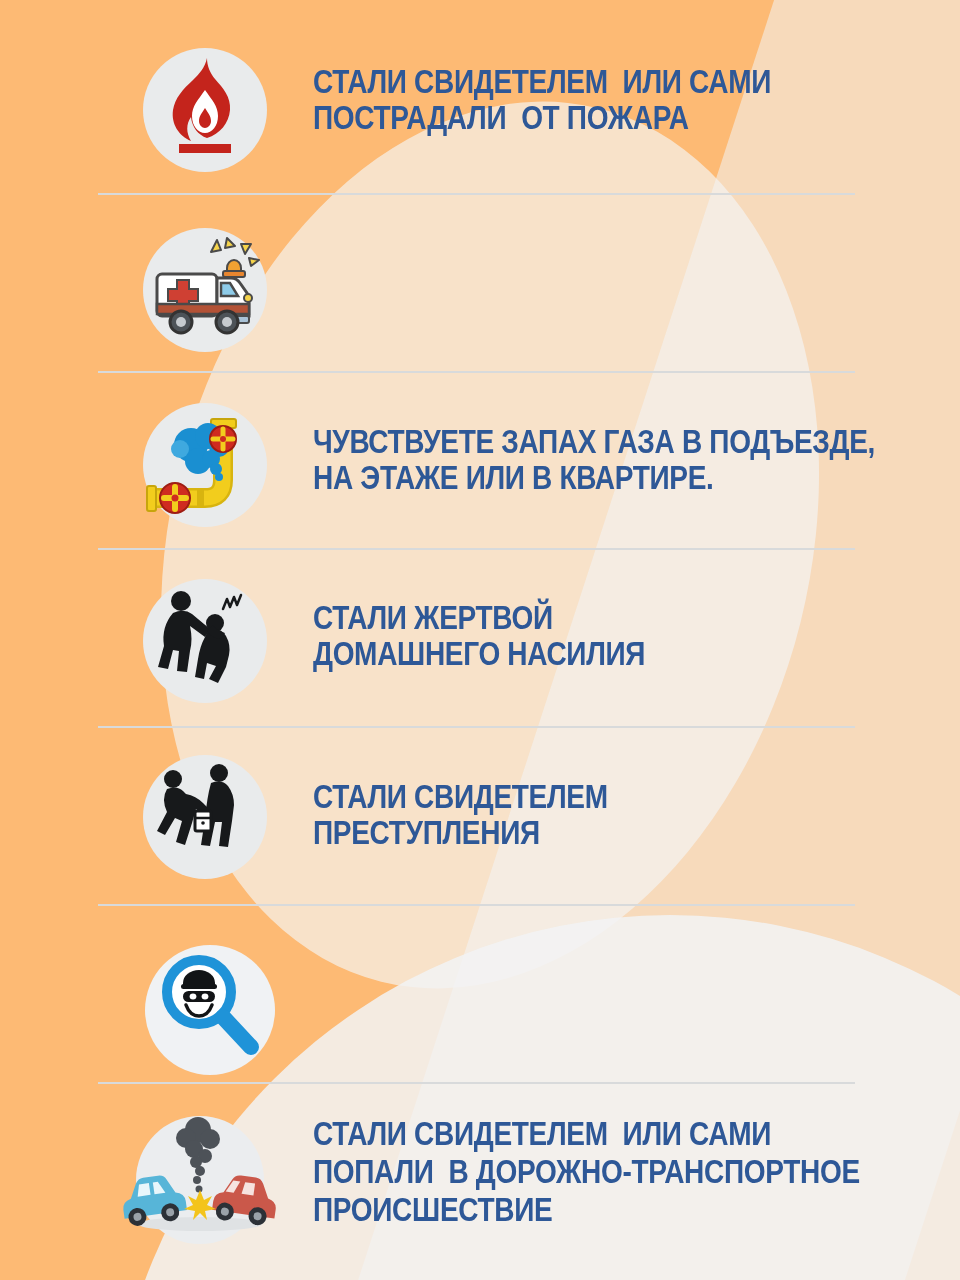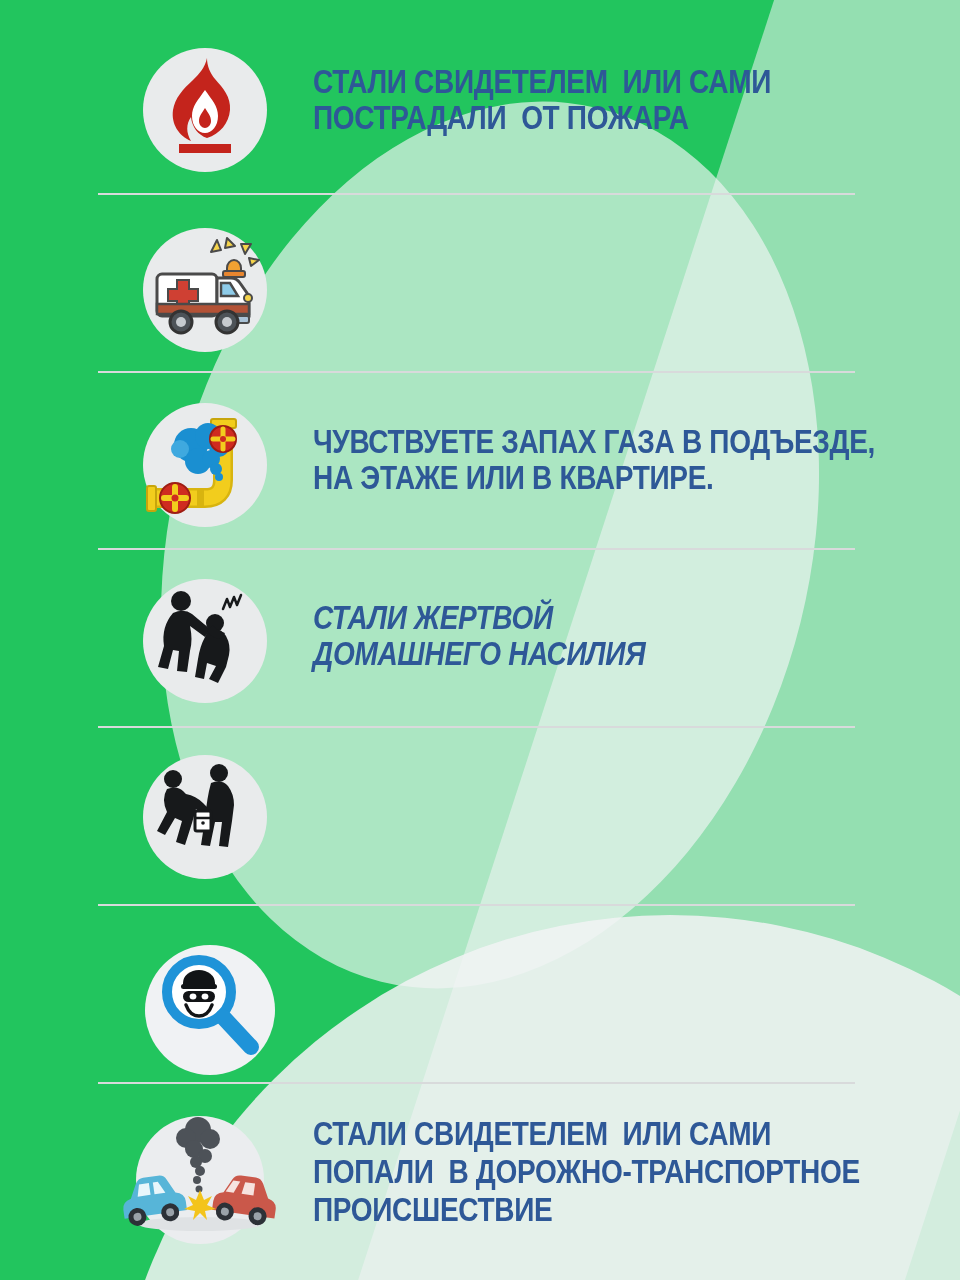--- a/index.html
+++ b/index.html
@@ -1,16 +1,16 @@
 <!DOCTYPE html>
 <html><head>
 <meta charset="utf-8">
 <style>
   html,body{margin:0;padding:0;background:#ffffff;}
-  .page{position:relative;width:960px;height:1280px;background:#22c55e;overflow:hidden;
+  .page{position:relative;width:960px;height:1280px;background:#fdba74;overflow:hidden;
         font-family:"Liberation Sans",sans-serif;}
   
   .bg-egg{position:absolute;left:170px;top:95px;width:640px;height:900px;border-radius:50%;
           background:#f6f7f8;transform:rotate(14deg);opacity:.65;}
   .bg-band{position:absolute;left:560px;top:-100px;width:520px;height:1600px;
            background:#f3f4f5;transform:rotate(18deg);opacity:.55;}
   .bg-dome{position:absolute;left:110px;top:915px;width:1120px;height:1120px;border-radius:50%;
            background:#f2f3f4;opacity:.85;}
   .divider{position:absolute;left:98px;width:757px;height:2px;background:#d8dadb;}
   .icon-circle{position:absolute;width:124px;height:124px;border-radius:50%;background:#e9ebec;}
@@ -106,36 +106,40 @@
   <div class="icon-circle" style="left:143px;top:579px;">
     <svg width="124" height="124" viewBox="0 0 124 124" fill="#17191b">
       <circle cx="38" cy="22" r="10"></circle>
       <path d="M30 34 q11 -5 19 1 l18 15 -5 8 -15 -11 q3 14 0 25 l-3 21 -10 -1 2 -20 -6 -1 -5 19 -10 -2 6 -21 q-3 -19 9 -33 z"></path>
       <circle cx="72" cy="44" r="9"></circle>
       <path d="M66 50 q12 -2 17 7 q5 9 3 19 l-3 12 -8 16 -9 -4 7 -13 -9 -3 -3 16 -9 -2 3 -18 q2 -13 7 -22 q2 -5 4 -8 z"></path>
       <path d="M64 52 q6 8 14 8 l4 -6 q-8 -2 -12 -8 z"></path>
       <path d="M80 30 l4 -10 3 8 4 -10 3 8 4 -10" fill="none" stroke="#17191b" stroke-width="2.5" stroke-linecap="round" stroke-linejoin="round"></path>
     </svg>
   </div>
-  <div class="text-block" style="top:600px;font-style:italic;">
+  <div class="text-block" style="top:600px;">
     <span class="line">СТАЛИ ЖЕРТВОЙ</span>
     <span class="line">ДОМАШНЕГО НАСИЛИЯ</span>
   </div>
   <div class="divider" style="top:726px;"></div>
 
   <div class="icon-circle" style="left:143px;top:755px;">
     <svg width="124" height="124" viewBox="0 0 124 124" fill="#17191b">
       <circle cx="30" cy="24" r="9"></circle>
       <path d="M24 34 q10 -4 16 2 l3 3 q10 2 17 9 l9 9 -5 6 -11 -9 -4 14 -7 22 -9 -3 6 -21 -7 -3 -10 17 -8 -4 10 -19 q-6 -13 0 -23 z"></path>
       <circle cx="76" cy="18" r="9"></circle>
       <path d="M68 28 q11 -4 17 3 q6 8 6 19 l-2 16 -4 26 -9 -1 3 -24 -7 0 -5 24 -9 -1 4 -26 q2 -22 6 -36 z"></path>
       <rect x="52" y="56" width="16" height="20" rx="2" fill="#ffffff" stroke="#17191b" stroke-width="3"></rect>
       <path d="M52 63 h16" stroke="#17191b" stroke-width="2.5"></path>
       <circle cx="60" cy="68" r="1.8"></circle>
     </svg>
+  </div>
+  <div class="text-block" style="top:779px;">
+    <span class="line">СТАЛИ СВИДЕТЕЛЕМ</span>
+    <span class="line">ПРЕСТУПЛЕНИЯ</span>
   </div>
   <div class="divider" style="top:904px;"></div>
 
   <div class="icon-circle mag-circle" style="left:145px;top:945px;width:130px;height:130px;">
     <svg width="130" height="130" viewBox="0 0 130 130">
       <circle cx="54" cy="47" r="32" fill="#ffffff" stroke="#1f93d8" stroke-width="10"></circle>
       <path d="M38 38 a16 13 0 0 1 32 0 v2 h-32 z" fill="#121416"></path>
       <rect x="36" y="39" width="36" height="5" rx="2.5" fill="#121416"></rect>
       <rect x="38" y="46" width="32" height="11" rx="5.5" fill="#121416"></rect>
       <ellipse cx="48" cy="51.5" rx="3.4" ry="3" fill="#ffffff"></ellipse>

